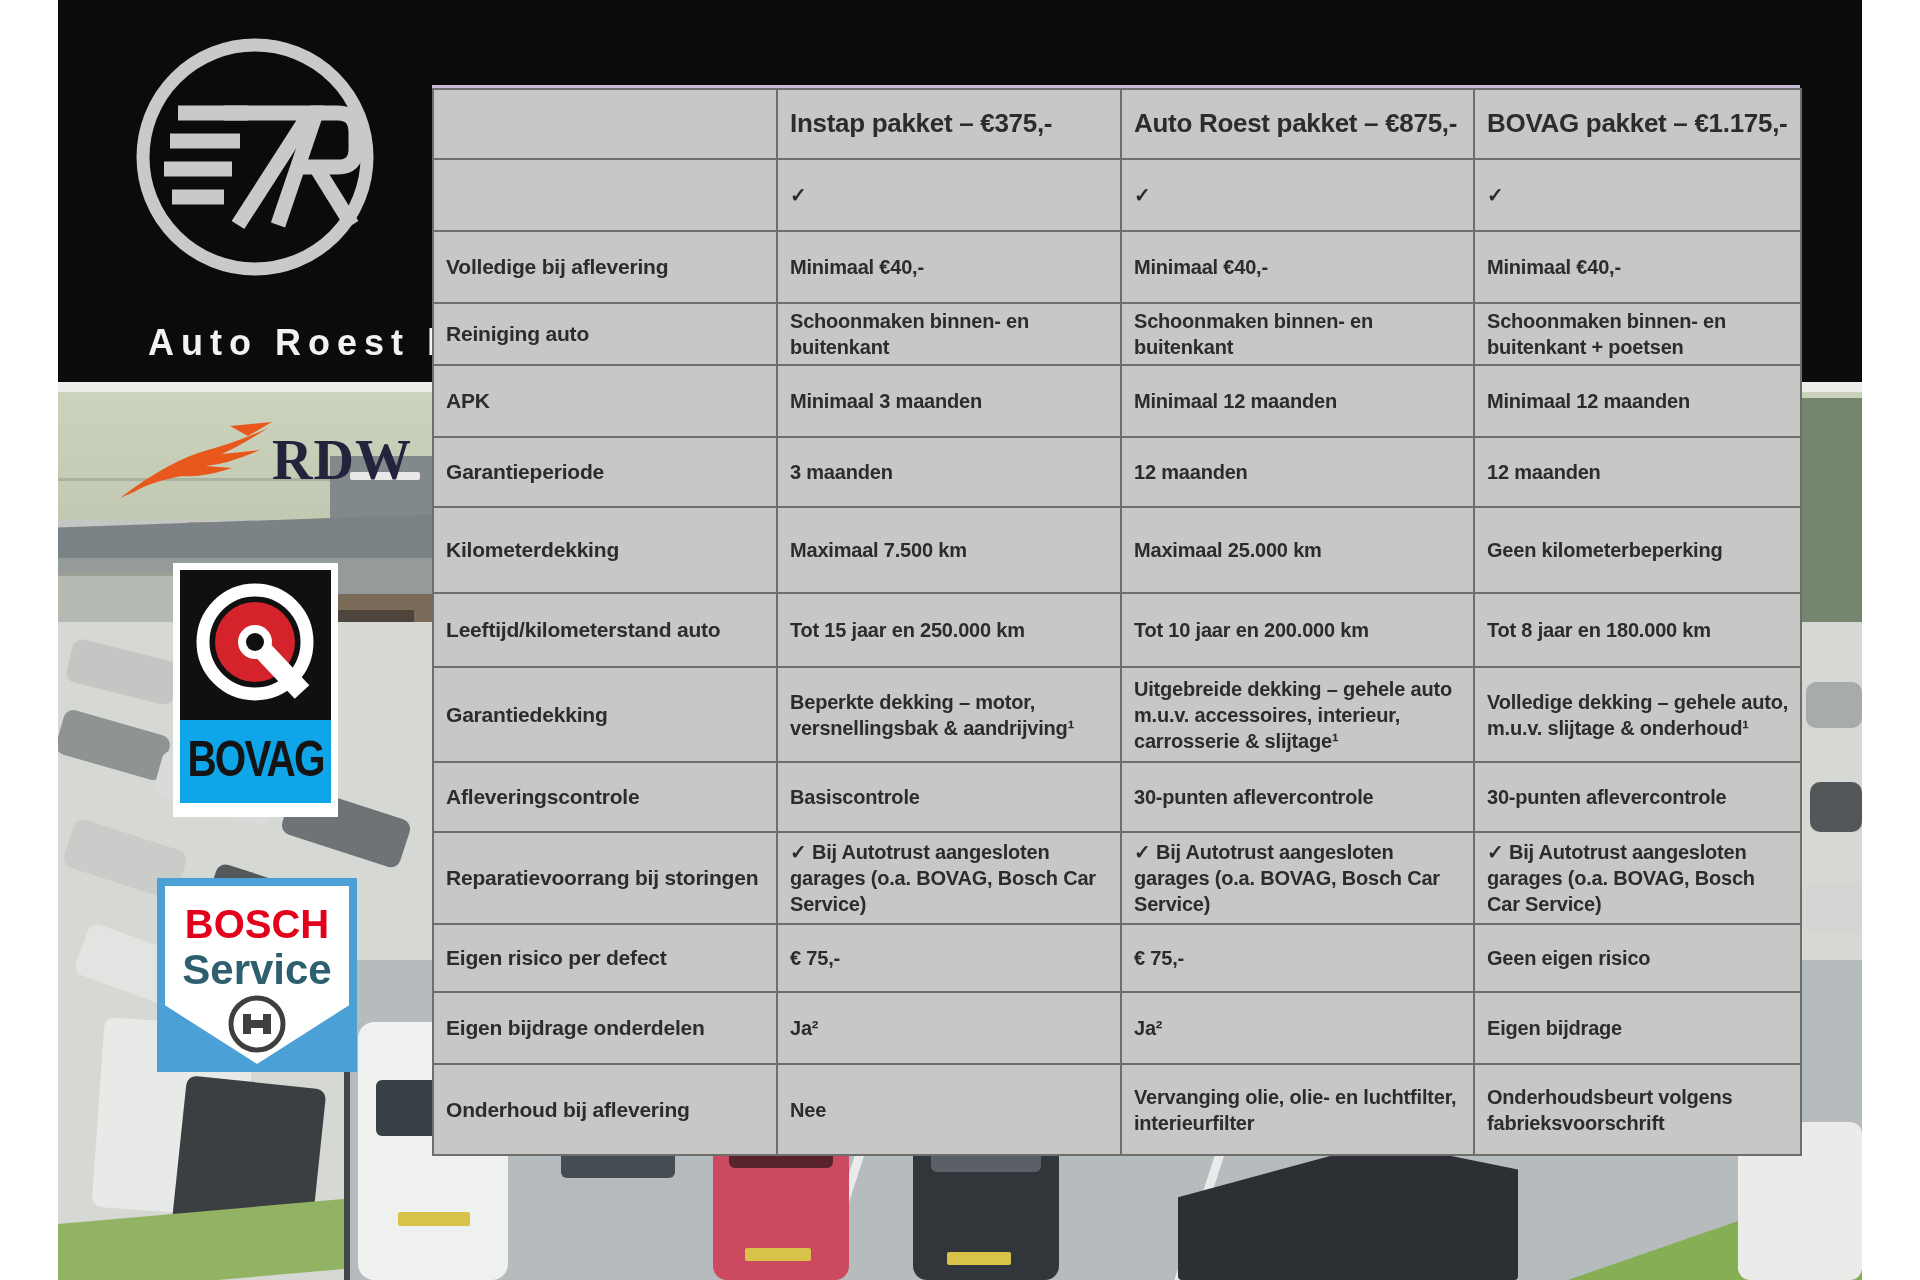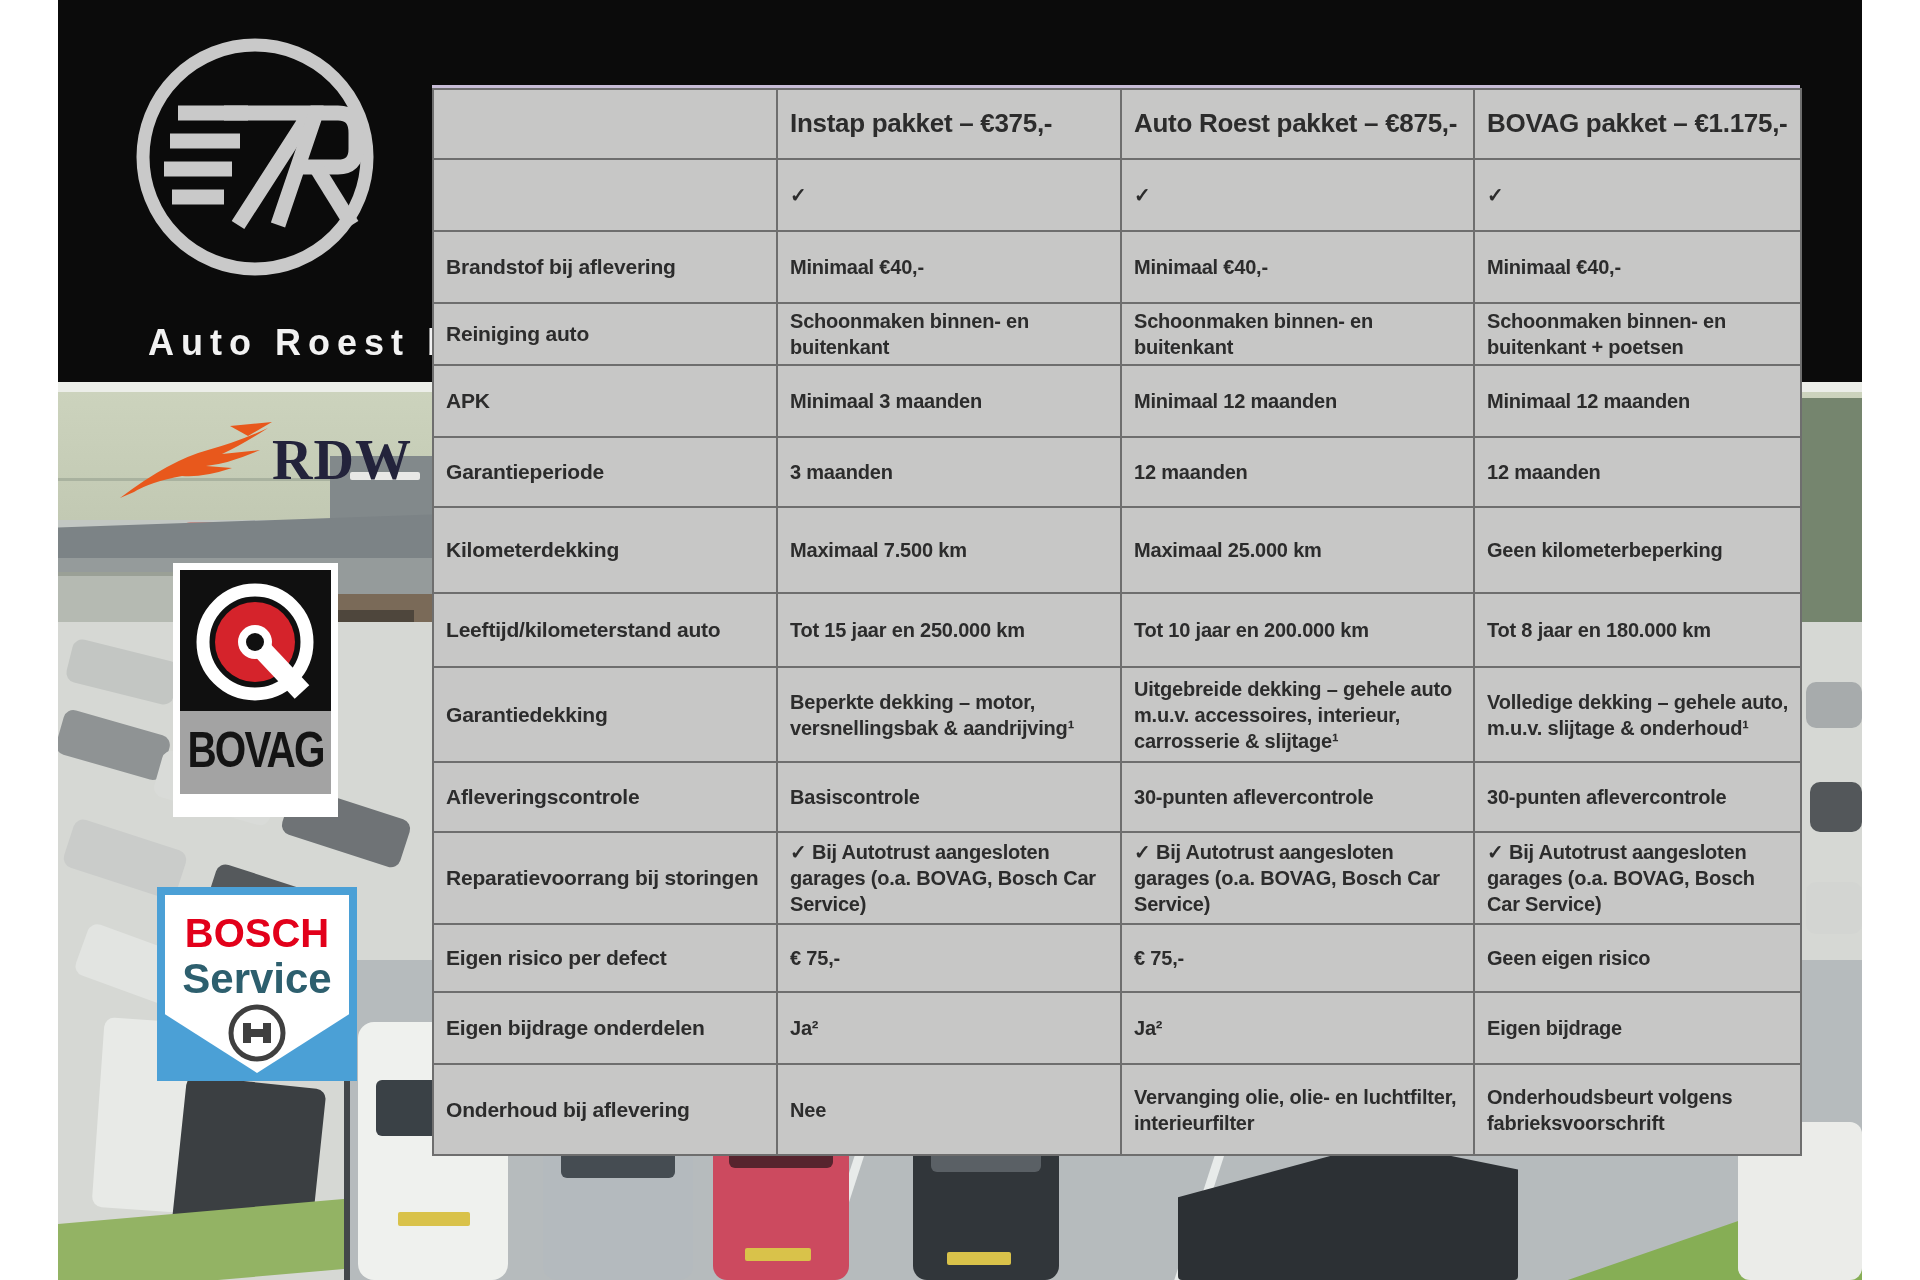--- a/index.html
+++ b/index.html
@@ -40,26 +40,26 @@
   .plate{position:absolute;background:#d9c24a;border-radius:2px;}
 
   
   .rdw{position:absolute;left:110px;top:420px;width:300px;height:95px;}
   .rdw-label{position:absolute;left:162px;top:8px;color:#23233b;font-family:"Liberation Serif",serif;
              font-size:56px;font-weight:bold;letter-spacing:1px;}
 
   
   .bovag{position:absolute;left:173px;top:563px;width:165px;height:254px;background:#ffffff;}
   .bovag-black{position:absolute;left:7px;top:7px;width:151px;height:150px;background:#101010;}
-  .bovag-yellow{position:absolute;left:7px;top:148px;width:151px;height:83px;background:#a3a3a3;}
+  .bovag-yellow{position:absolute;left:7px;top:157px;width:151px;height:83px;background:#0ea5e9;}
   .bovag-label{position:absolute;left:0;top:14px;width:151px;text-align:center;color:#141414;
                font-size:44px;font-weight:bold;letter-spacing:-2px;transform:scale(.92,1.12);}
 
   
-  .bosch{position:absolute;left:157px;top:878px;width:200px;height:194px;background:#4ba0d6;margin-top:9px;}
+  .bosch{position:absolute;left:157px;top:878px;width:200px;height:194px;background:#4ba0d6;}
   .bosch-shield{position:absolute;left:8px;top:8px;width:184px;height:178px;background:#ffffff;
                 clip-path:polygon(0 0,100% 0,100% 67%,50% 100%,0 67%);}
   .bosch-word{position:absolute;left:0;top:24px;width:200px;text-align:center;color:#e2001a;
               font-size:40px;font-weight:bold;letter-spacing:0;}
   .bosch-service{position:absolute;left:0;top:68px;width:200px;text-align:center;color:#2d5f6e;
                  font-size:42px;font-weight:bold;}
 
   
   .table-wrap{position:absolute;left:432px;top:85px;width:1368px;background:#c8bdd7;padding-top:3px;}
   table.pkg{border-collapse:collapse;table-layout:fixed;width:1368px;background:#c7c7c6;}
@@ -214,21 +214,21 @@
       <th class="colhead">Auto Roest pakket – €875,-</th>
       <th class="colhead">BOVAG pakket – €1.175,-</th>
     </tr>
     <tr class="r2">
       <th class="rowlabel"></th>
       <td>✓</td>
       <td>✓</td>
       <td>✓</td>
     </tr>
     <tr class="r3">
-      <th class="rowlabel">Brandstof bij aflevering</th>
+      <th class="rowlabel">Volledige bij aflevering</th>
       <td>Minimaal €40,-</td>
       <td>Minimaal €40,-</td>
       <td>Minimaal €40,-</td>
     </tr>
     <tr class="r4">
       <th class="rowlabel">Reiniging auto</th>
       <td>Schoonmaken binnen- en buitenkant</td>
       <td>Schoonmaken binnen- en buitenkant</td>
       <td>Schoonmaken binnen- en buitenkant + poetsen</td>
     </tr>

